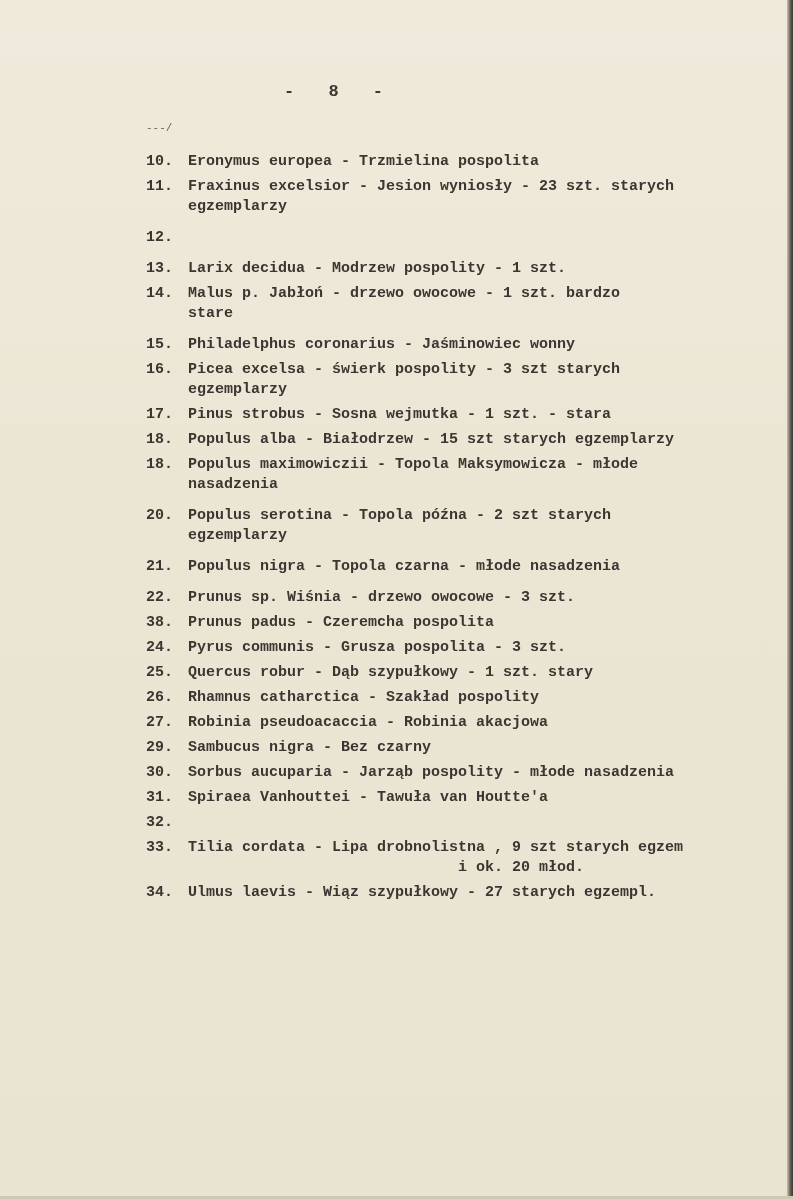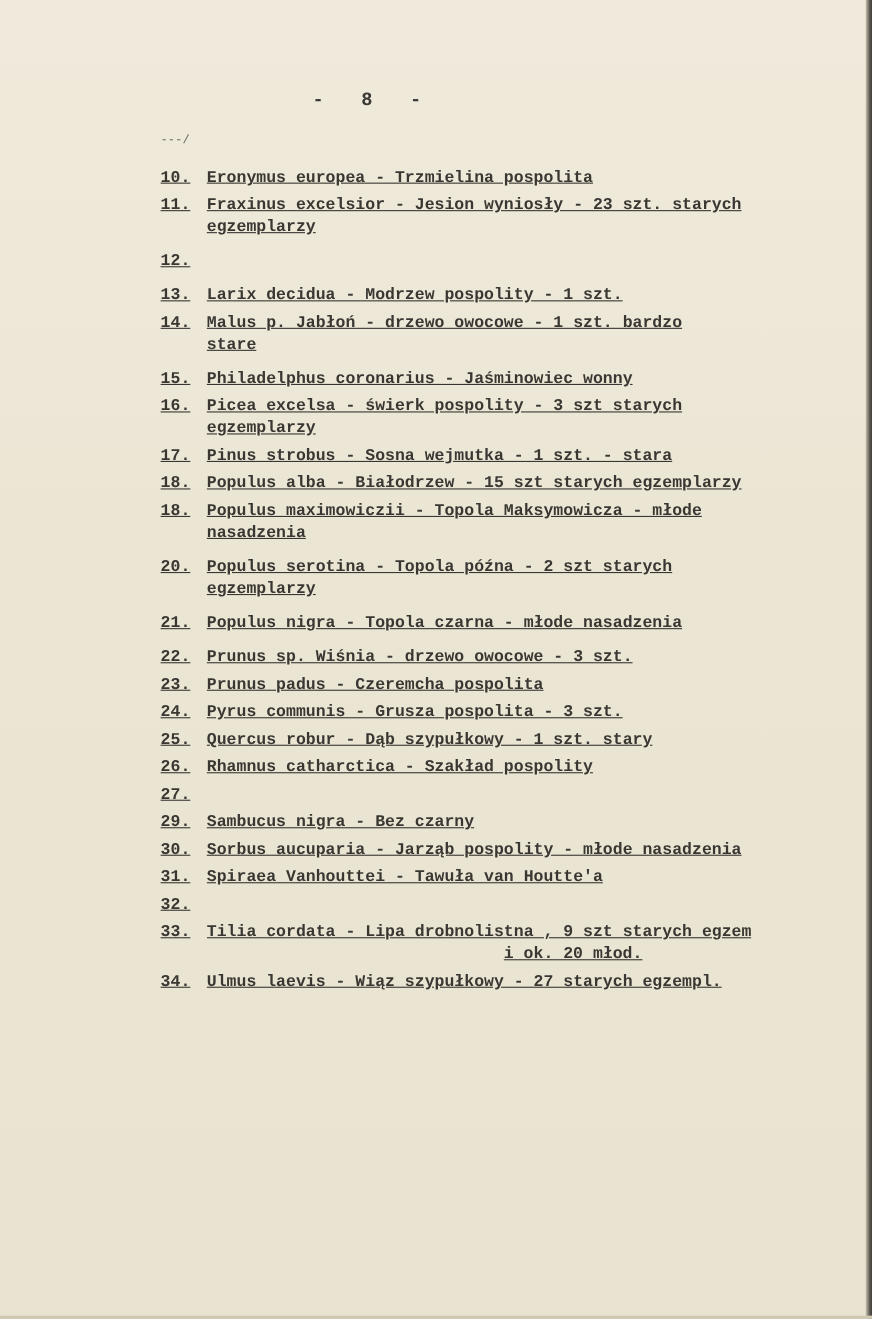--- a/index.html
+++ b/index.html
@@ -61,21 +61,20 @@
       left: 146px;
       width: 630px;
       font-size: 15px;
       font-weight: bold;
       line-height: 20px;
     }
     .item {
       display: flex;
       white-space: nowrap;
       margin-bottom: 5px;
-      text-decoration: underline;
     }
     .item.gap-lg { margin-bottom: 11px; }
     .num {
       width: 42px;
       flex-shrink: 0;
     }
     .text-block {
       display: flex;
       flex-direction: column;
     }
@@ -174,21 +173,21 @@
           <span>Populus nigra - Topola czarna - młode nasadzenia</span>
         </div>
     </div>
     <div class="item">
       <span class="num">22.</span>
       <div class="text-block">
           <span>Prunus sp. Wiśnia - drzewo owocowe - 3 szt.</span>
         </div>
     </div>
     <div class="item">
-      <span class="num">23.</span>
+      <span class="num">38.</span>
       <div class="text-block">
           <span>Prunus padus - Czeremcha pospolita</span>
         </div>
     </div>
     <div class="item">
       <span class="num">24.</span>
       <div class="text-block">
           <span>Pyrus communis - Grusza pospolita - 3 szt.</span>
         </div>
     </div>
@@ -199,20 +198,23 @@
         </div>
     </div>
     <div class="item">
       <span class="num">26.</span>
       <div class="text-block">
           <span>Rhamnus catharctica - Szakład pospolity</span>
         </div>
     </div>
     <div class="item">
       <span class="num">27.</span>
+      <div class="text-block">
+          <span>Robinia pseudoacaccia - Robinia akacjowa</span>
+        </div>
     </div>
     <div class="item">
       <span class="num">29.</span>
       <div class="text-block">
           <span>Sambucus nigra - Bez czarny</span>
         </div>
     </div>
     <div class="item">
       <span class="num">30.</span>
       <div class="text-block">

